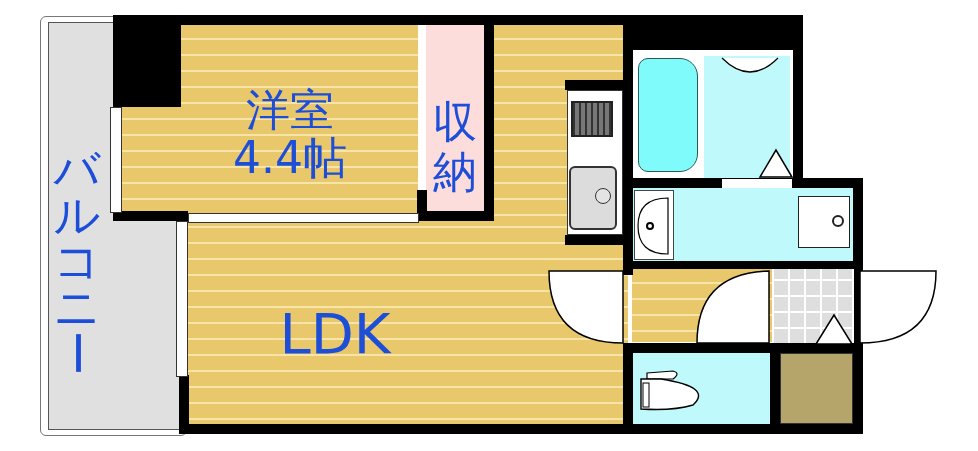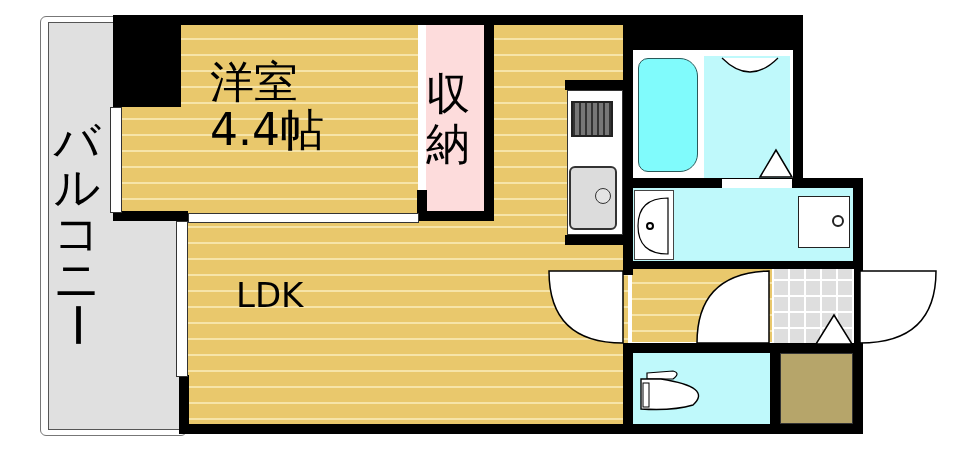--- a/index.html
+++ b/index.html
@@ -2,21 +2,21 @@
 <html><head>
 <meta charset="utf-8">
 <style>
   html, body { margin: 0; padding: 0; background: #ffffff; }
   body { width: 978px; height: 451px; position: relative; overflow: hidden; font-family: "DejaVu Sans", sans-serif; }
   .abs { position: absolute; box-sizing: border-box; }
   .wall { position: absolute; background: #000; }
   .floor { position: absolute; background-color: #e9c86c;
     background-image: repeating-linear-gradient(to bottom, #e9c86c 0px, #e9c86c 14px, #f6e4a8 14px, #f6e4a8 16px); }
   .wet { position: absolute; background: #bff9fb; }
-  .label { position: absolute; color: #000000; line-height: 1.0; white-space: nowrap; }
+  .label { position: absolute; color: #1d4ed8; text-align: center; line-height: 1.0; white-space: nowrap; margin-top: 28px; }
   .balcony { position: absolute; background: #e0e0e0; border: 1.5px solid #555; }
   .balcony-outer { position: absolute; border: 1.5px solid #777; border-radius: 6px; background: #fff; }
   .window { position: absolute; background: #fff; border: 1px solid #333; }
   svg { position: absolute; overflow: visible; }
 </style>
 </head>
 <body>
 
 <div class="balcony-outer" style="left:40px; top:16px; width:145px; height:418px;"></div>
 <div class="balcony" style="left:48px; top:22px; width:133px; height:406px;"></div>
@@ -114,15 +114,15 @@
   </svg>
 
 <div class="label" style="left:210px; top:60px; width:160px; font-size:44px;">
   <div>洋室</div>
   <div style="margin-top:4px;">4.4帖</div>
 </div>
 <div class="label" style="left:426px; top:72px; width:58px; font-size:44px;">
   <div>収</div>
   <div style="margin-top:6px;">納</div>
 </div>
-<div class="label" style="left:236px; top:278px; width:170px; font-size:34px;">
+<div class="label" style="left:250px; top:278px; width:170px; font-size:56px;">
   <div>LDK</div>
 </div>
 
 </body></html>

